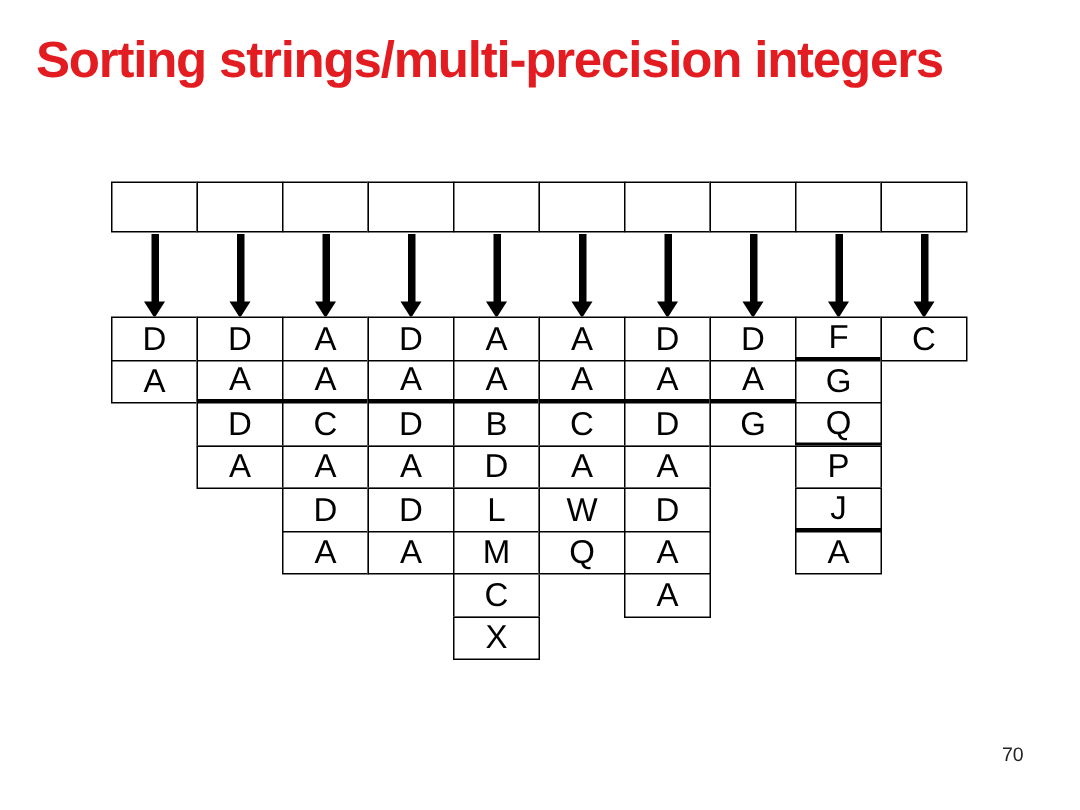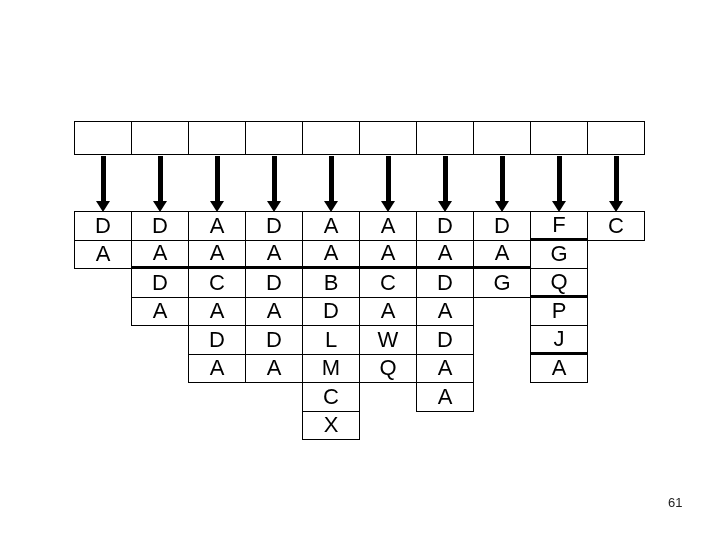--- a/index.html
+++ b/index.html
@@ -65,20 +65,21 @@
     left: 668px;
     top: 495px;
     font-size: 13px;
     color: #222;
   }
 </style>
 </head>
 <body>
 
 <div class="slide">
+  <h1 class="title">Sorting strings/multi-precision integers</h1>
   <div id="diagram">
       <div class="slot" style="left: 74px; top: 121px; width: 58px; height: 34px;"></div>
       <div class="arrow">
         <div class="shaft" style="left: 100.5px; top: 156px; width: 5px; height: 46px;"></div>
         <div class="head" style="left: 96px; top: 201px;"></div>
       </div>
       <div class="cell" style="left: 74px; top: 211px; width: 58px; height: 29.5px;">D</div>
       <div class="cell" style="left: 74px; top: 239.5px; width: 58px; height: 29.5px;">A</div>
       <div class="slot" style="left: 131px; top: 121px; width: 58px; height: 34px;"></div>
       <div class="arrow">
@@ -166,14 +167,14 @@
       <div class="cell" style="left: 530px; top: 296.5px; width: 58px; height: 29.5px;">P</div>
       <div class="cell thick" style="left: 530px; top: 325px; width: 58px; height: 29.5px;">J</div>
       <div class="cell" style="left: 530px; top: 353.5px; width: 58px; height: 29.5px;">A</div>
       <div class="slot" style="left: 587px; top: 121px; width: 58px; height: 34px;"></div>
       <div class="arrow">
         <div class="shaft" style="left: 613.5px; top: 156px; width: 5px; height: 46px;"></div>
         <div class="head" style="left: 609px; top: 201px;"></div>
       </div>
       <div class="cell" style="left: 587px; top: 211px; width: 58px; height: 29.5px;">C</div>
     </div>
-  <div class="page-number">61</div>
+  <div class="page-number">70</div>
 </div>
 
 </body></html>

